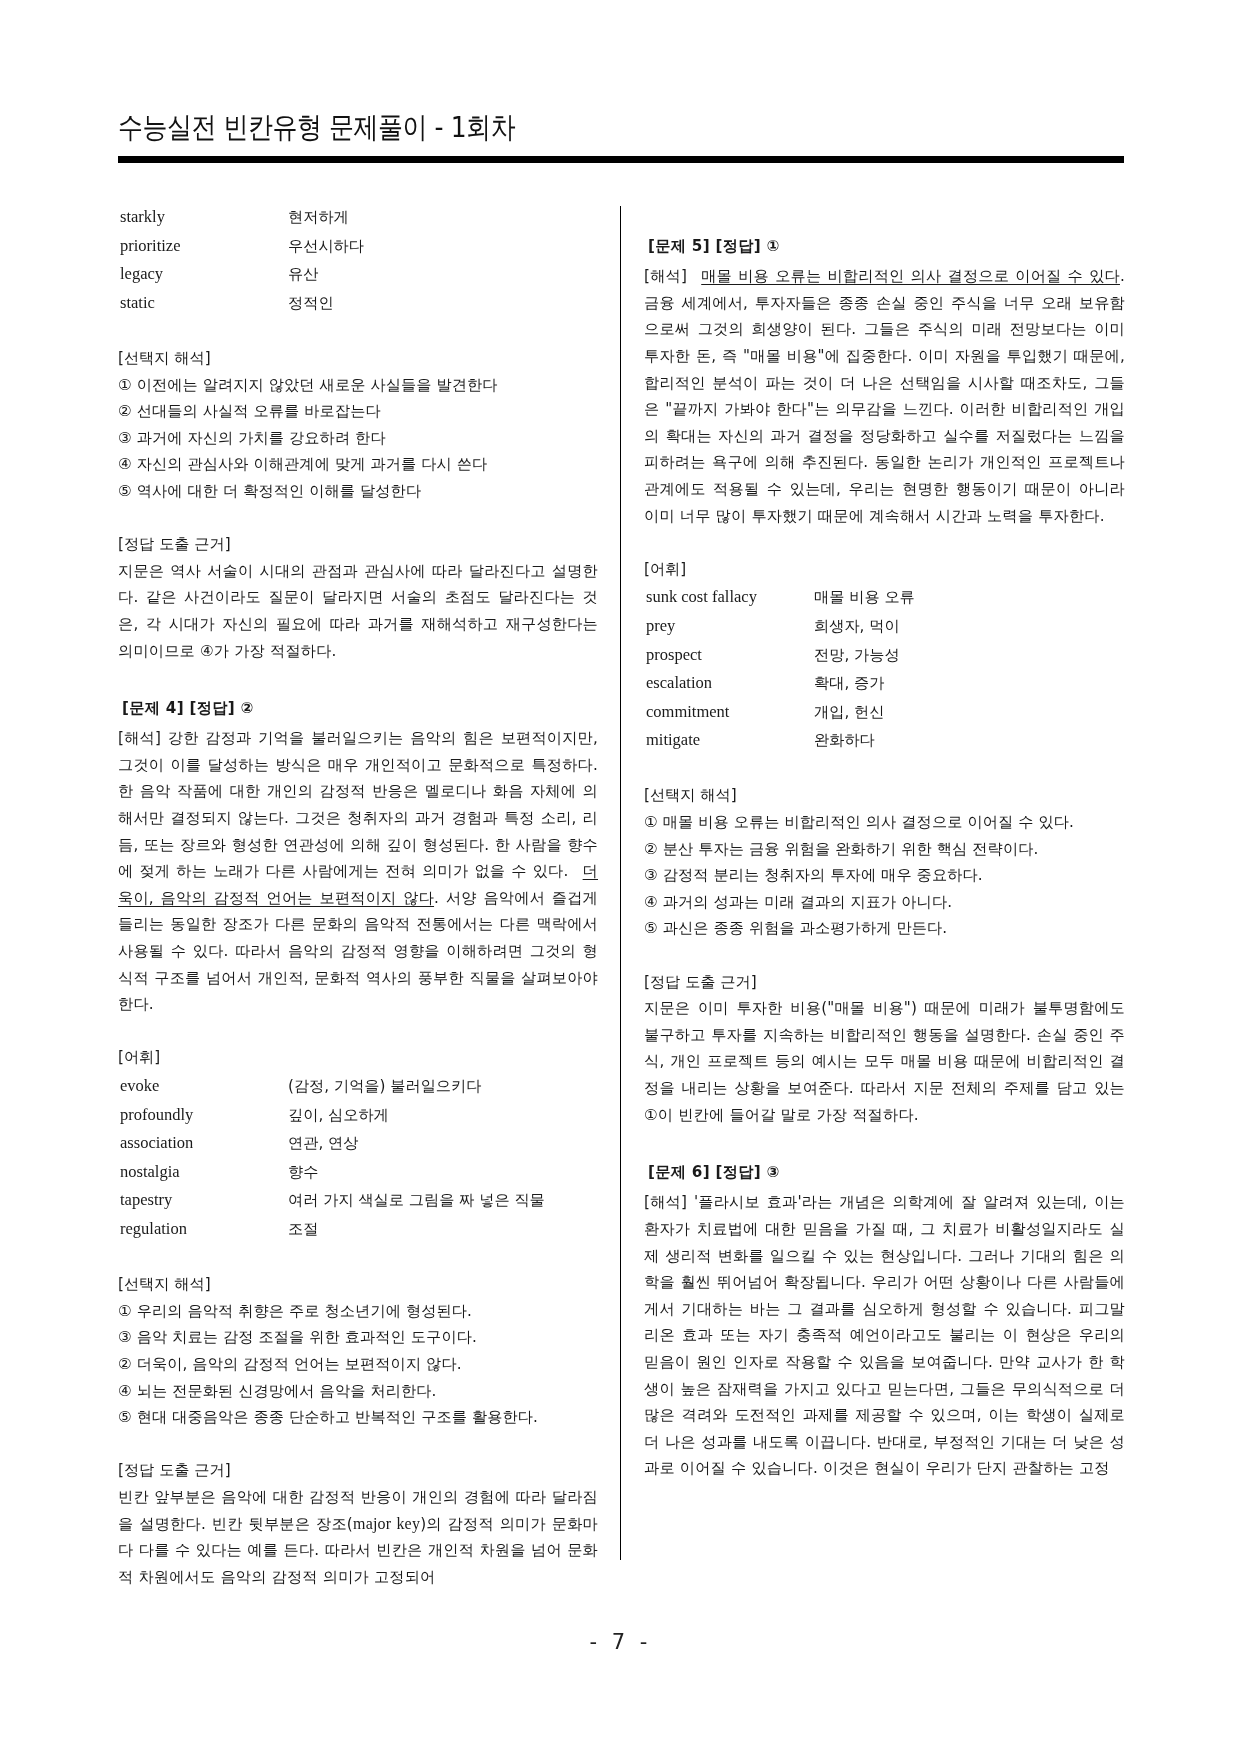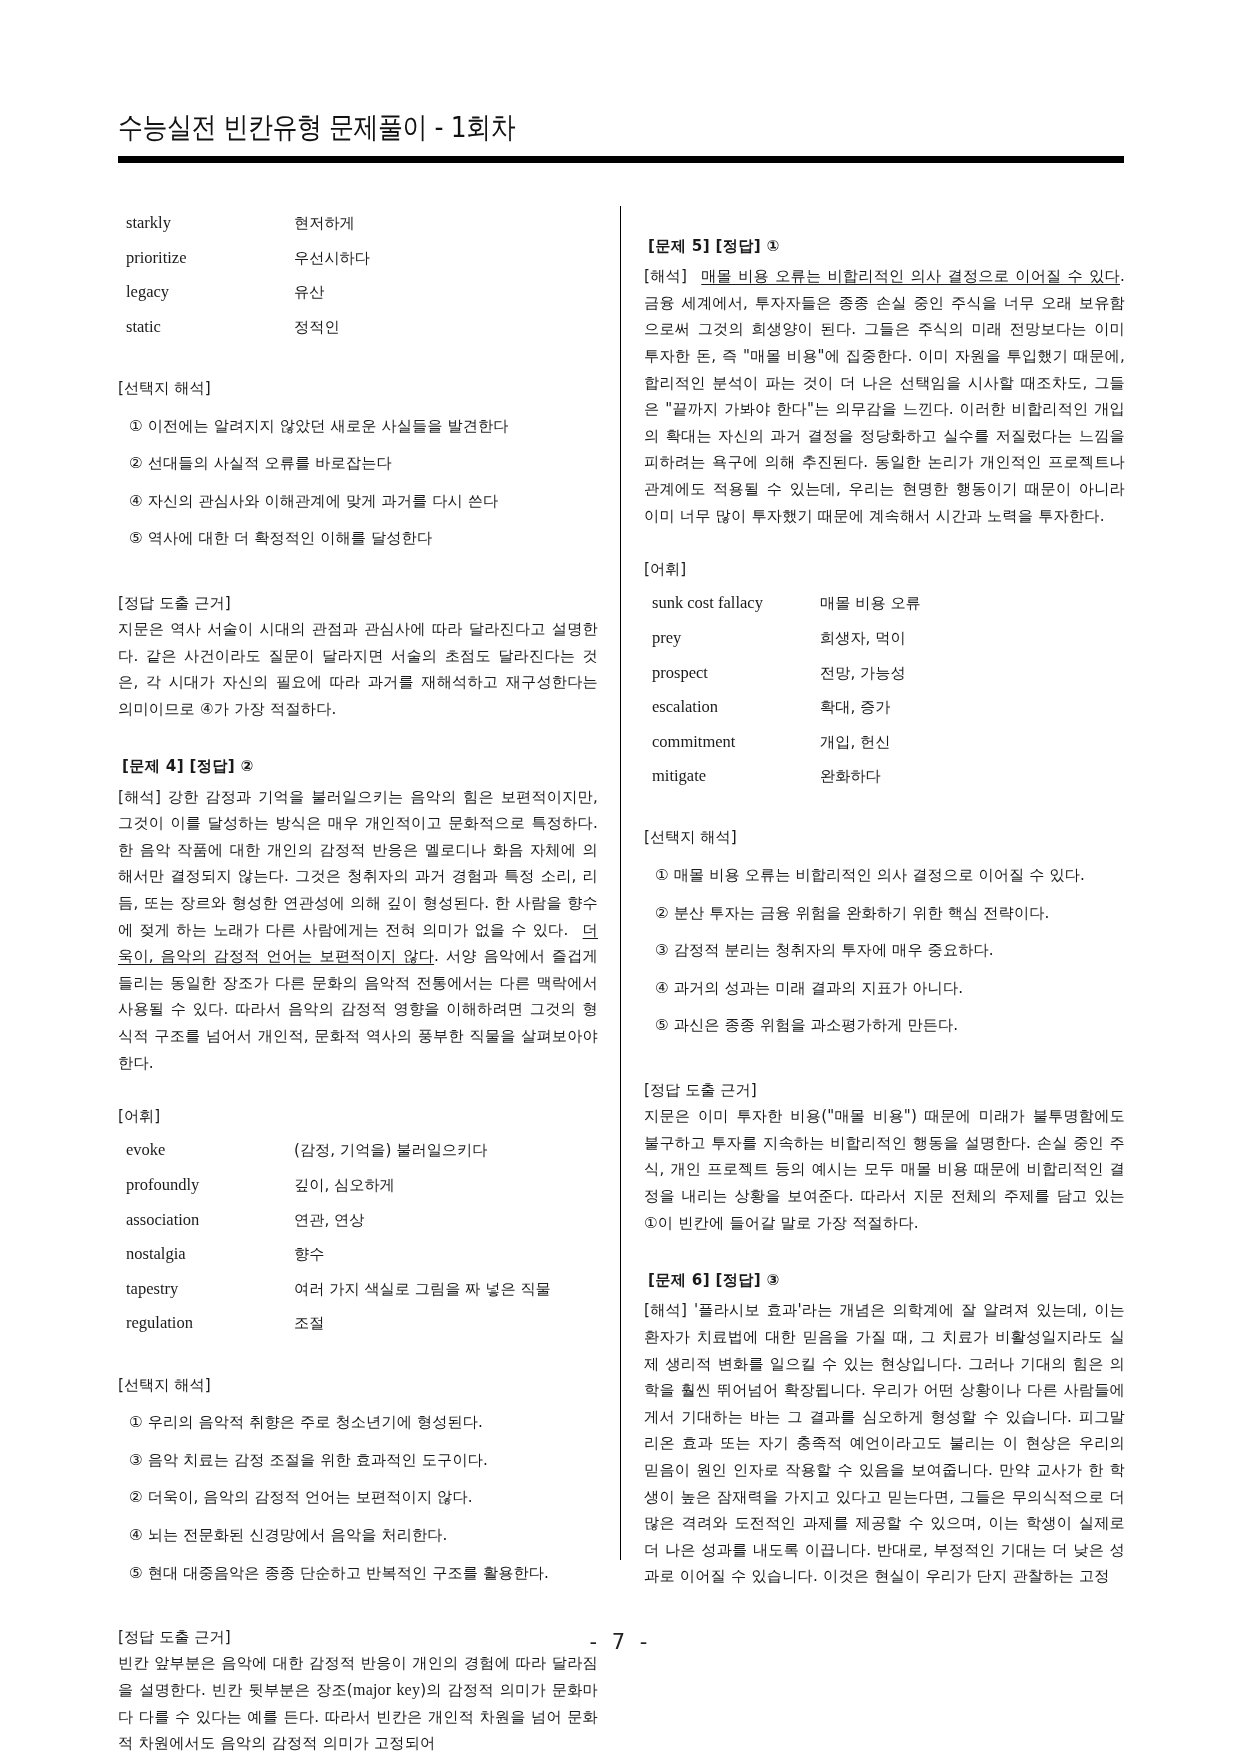--- a/index.html
+++ b/index.html
@@ -27,29 +27,29 @@
     .col-left { left: 118px; width: 480px; }
     .col-right { left: 644px; width: 481px; }
     .divider {
       position: absolute; left: 620px; top: 206px;
       width: 1px; height: 1354px; background: #000;
     }
     .p { text-align: justify; text-align-last: left; margin: 0; letter-spacing: 0.2px; }
     .gap { height: 26.6px; }
     .heading { font-weight: bold; margin: 4px; letter-spacing: 0.3px; }
     .label { margin: 0; }
-    .vocab-row { display: flex; margin: 8px; }
+    .vocab-row { display: flex; margin: 2px; }
     .vocab-term {
       width: 168px; flex: none;
       font-family: "Liberation Serif", "DejaVu Serif", serif;
       font-size: 16.5px;
     }
     .col-right .vocab-term { width: 168px; }
     .vocab-meaning { flex: 1; }
-    .opt { margin: 11px; white-space: nowrap; letter-spacing: 0.1px; }
+    .opt { margin: 0; white-space: nowrap; letter-spacing: 0.1px; }
     u { text-decoration: underline; text-underline-offset: 3px; margin-left: 8px; }
     .en { font-family: "Liberation Serif", "DejaVu Serif", serif; font-size: 16px; }
     .page-number {
       position: absolute; left: 0; width: 1241px; top: 1630px;
       text-align: center; font-size: 21px; color: #222; letter-spacing: 4px;
     }
   </style>
 </head>
 <body>
 
@@ -75,20 +75,21 @@
       <span class="vocab-term">static</span>
       <span class="vocab-meaning">정적인</span>
     </div>
   </div>
 
   <div class="gap"></div>
 
   <p class="label">[선택지 해석]</p>
   <p class="opt">① 이전에는 알려지지 않았던 새로운 사실들을 발견한다</p>
   <p class="opt">② 선대들의 사실적 오류를 바로잡는다</p>
+  <p class="opt">③ 과거에 자신의 가치를 강요하려 한다</p>
   <p class="opt">④ 자신의 관심사와 이해관계에 맞게 과거를 다시 쓴다</p>
   <p class="opt">⑤ 역사에 대한 더 확정적인 이해를 달성한다</p>
 
   <div class="gap"></div>
 
   <p class="label">[정답 도출 근거]</p>
   <p class="p">지문은 역사 서술이 시대의 관점과 관심사에 따라 달라진다고 설명한다. 같은 사건이라도 질문이 달라지면 서술의 초점도 달라진다는 것은, 각 시대가 자신의 필요에 따라 과거를 재해석하고 재구성한다는 의미이므로 ④가 가장 적절하다.</p>
 
   <div class="gap"></div>
 

